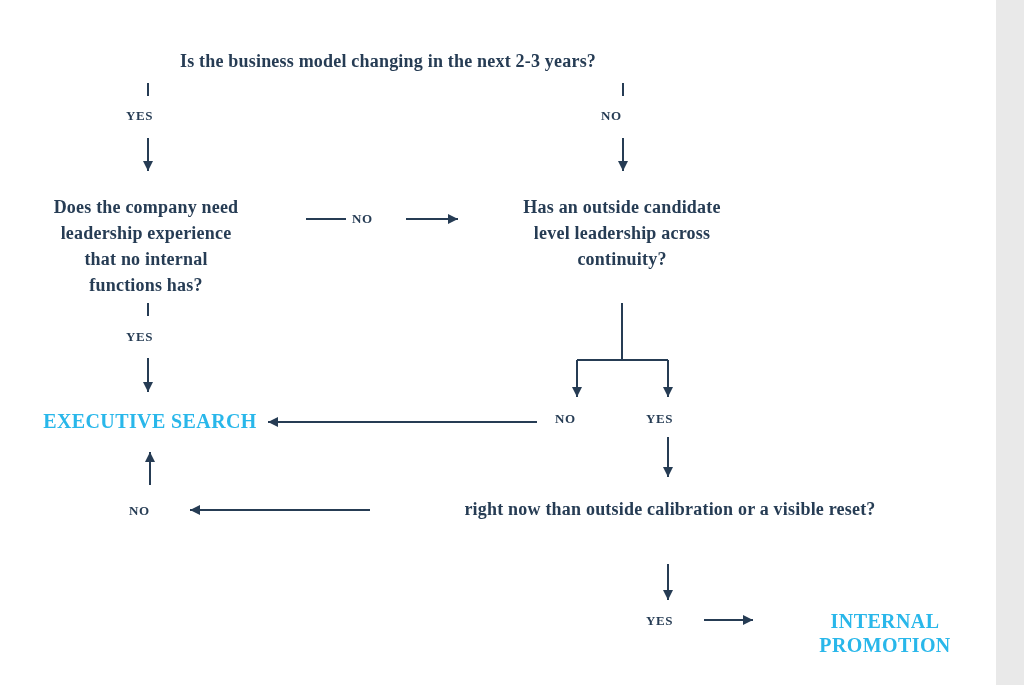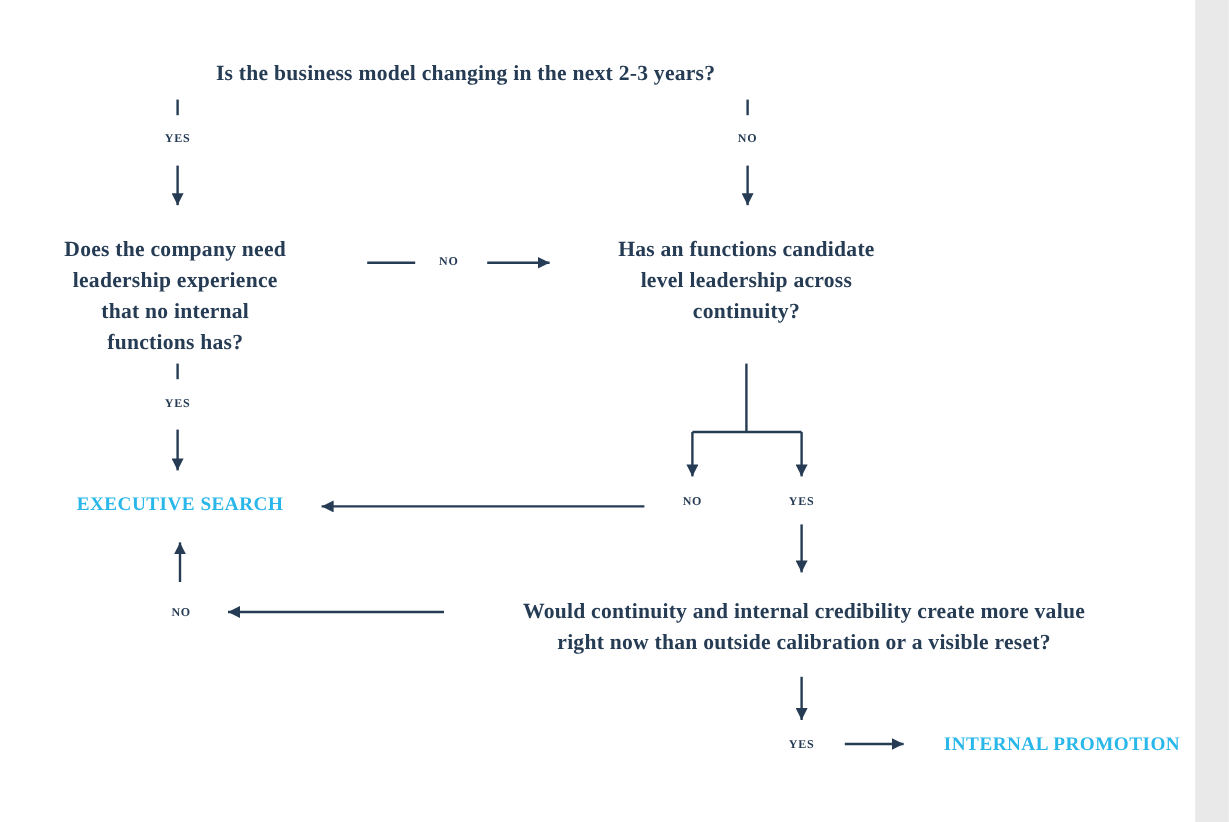--- a/index.html
+++ b/index.html
@@ -39,31 +39,30 @@
     position:absolute;
     text-align:center;
     font-size:18px;
     line-height:26px;
     font-weight:600;
     letter-spacing:0.2px;
     color:var(--ink);
   }
   .label{
     position:absolute;
-    text-align:center;
-    font-size:10px;
+    font-size:13px;
     line-height:18px;
     font-weight:700;
     letter-spacing:0.6px;
     color:var(--ink);
   }
   .outcome{
     position:absolute;
     text-align:center;
-    font-size:16px;
+    font-size:20px;
     line-height:24px;
     font-weight:800;
     letter-spacing:0.4px;
     color:var(--accent);
   }
 </style>
 </head>
 <body>
 
 <div class="canvas">
@@ -114,32 +113,31 @@
     <div>Does the company need</div>
     <div>leadership experience</div>
     <div>that no internal</div>
     <div>functions has?</div>
   </div>
 
   <div class="label" style="left:352px;top:210px;width:44px;">NO</div>
   <div class="label" style="left:126px;top:328px;width:44px;">YES</div>
 
   <div class="q" style="left:480px;top:194px;width:284px;">
-    <div>Has an functions candidate</div>
+    <div>Has an outside candidate</div>
     <div>level leadership across</div>
     <div>continuity?</div>
   </div>
 
   <div class="label" style="left:555px;top:410px;width:44px;">NO</div>
   <div class="label" style="left:646px;top:410px;width:44px;">YES</div>
 
   <div class="outcome" style="left:32px;top:409px;width:236px;">EXECUTIVE SEARCH</div>
 
   <div class="q" style="left:370px;top:496px;width:600px;">
-    <div>Would continuity and internal credibility create more value</div>
     <div>right now than outside calibration or a visible reset?</div>
   </div>
 
   <div class="label" style="left:129px;top:502px;width:44px;">NO</div>
   <div class="label" style="left:646px;top:612px;width:44px;">YES</div>
 
   <div class="outcome" style="left:765px;top:609px;width:240px;">INTERNAL PROMOTION</div>
 
 </div>
 

